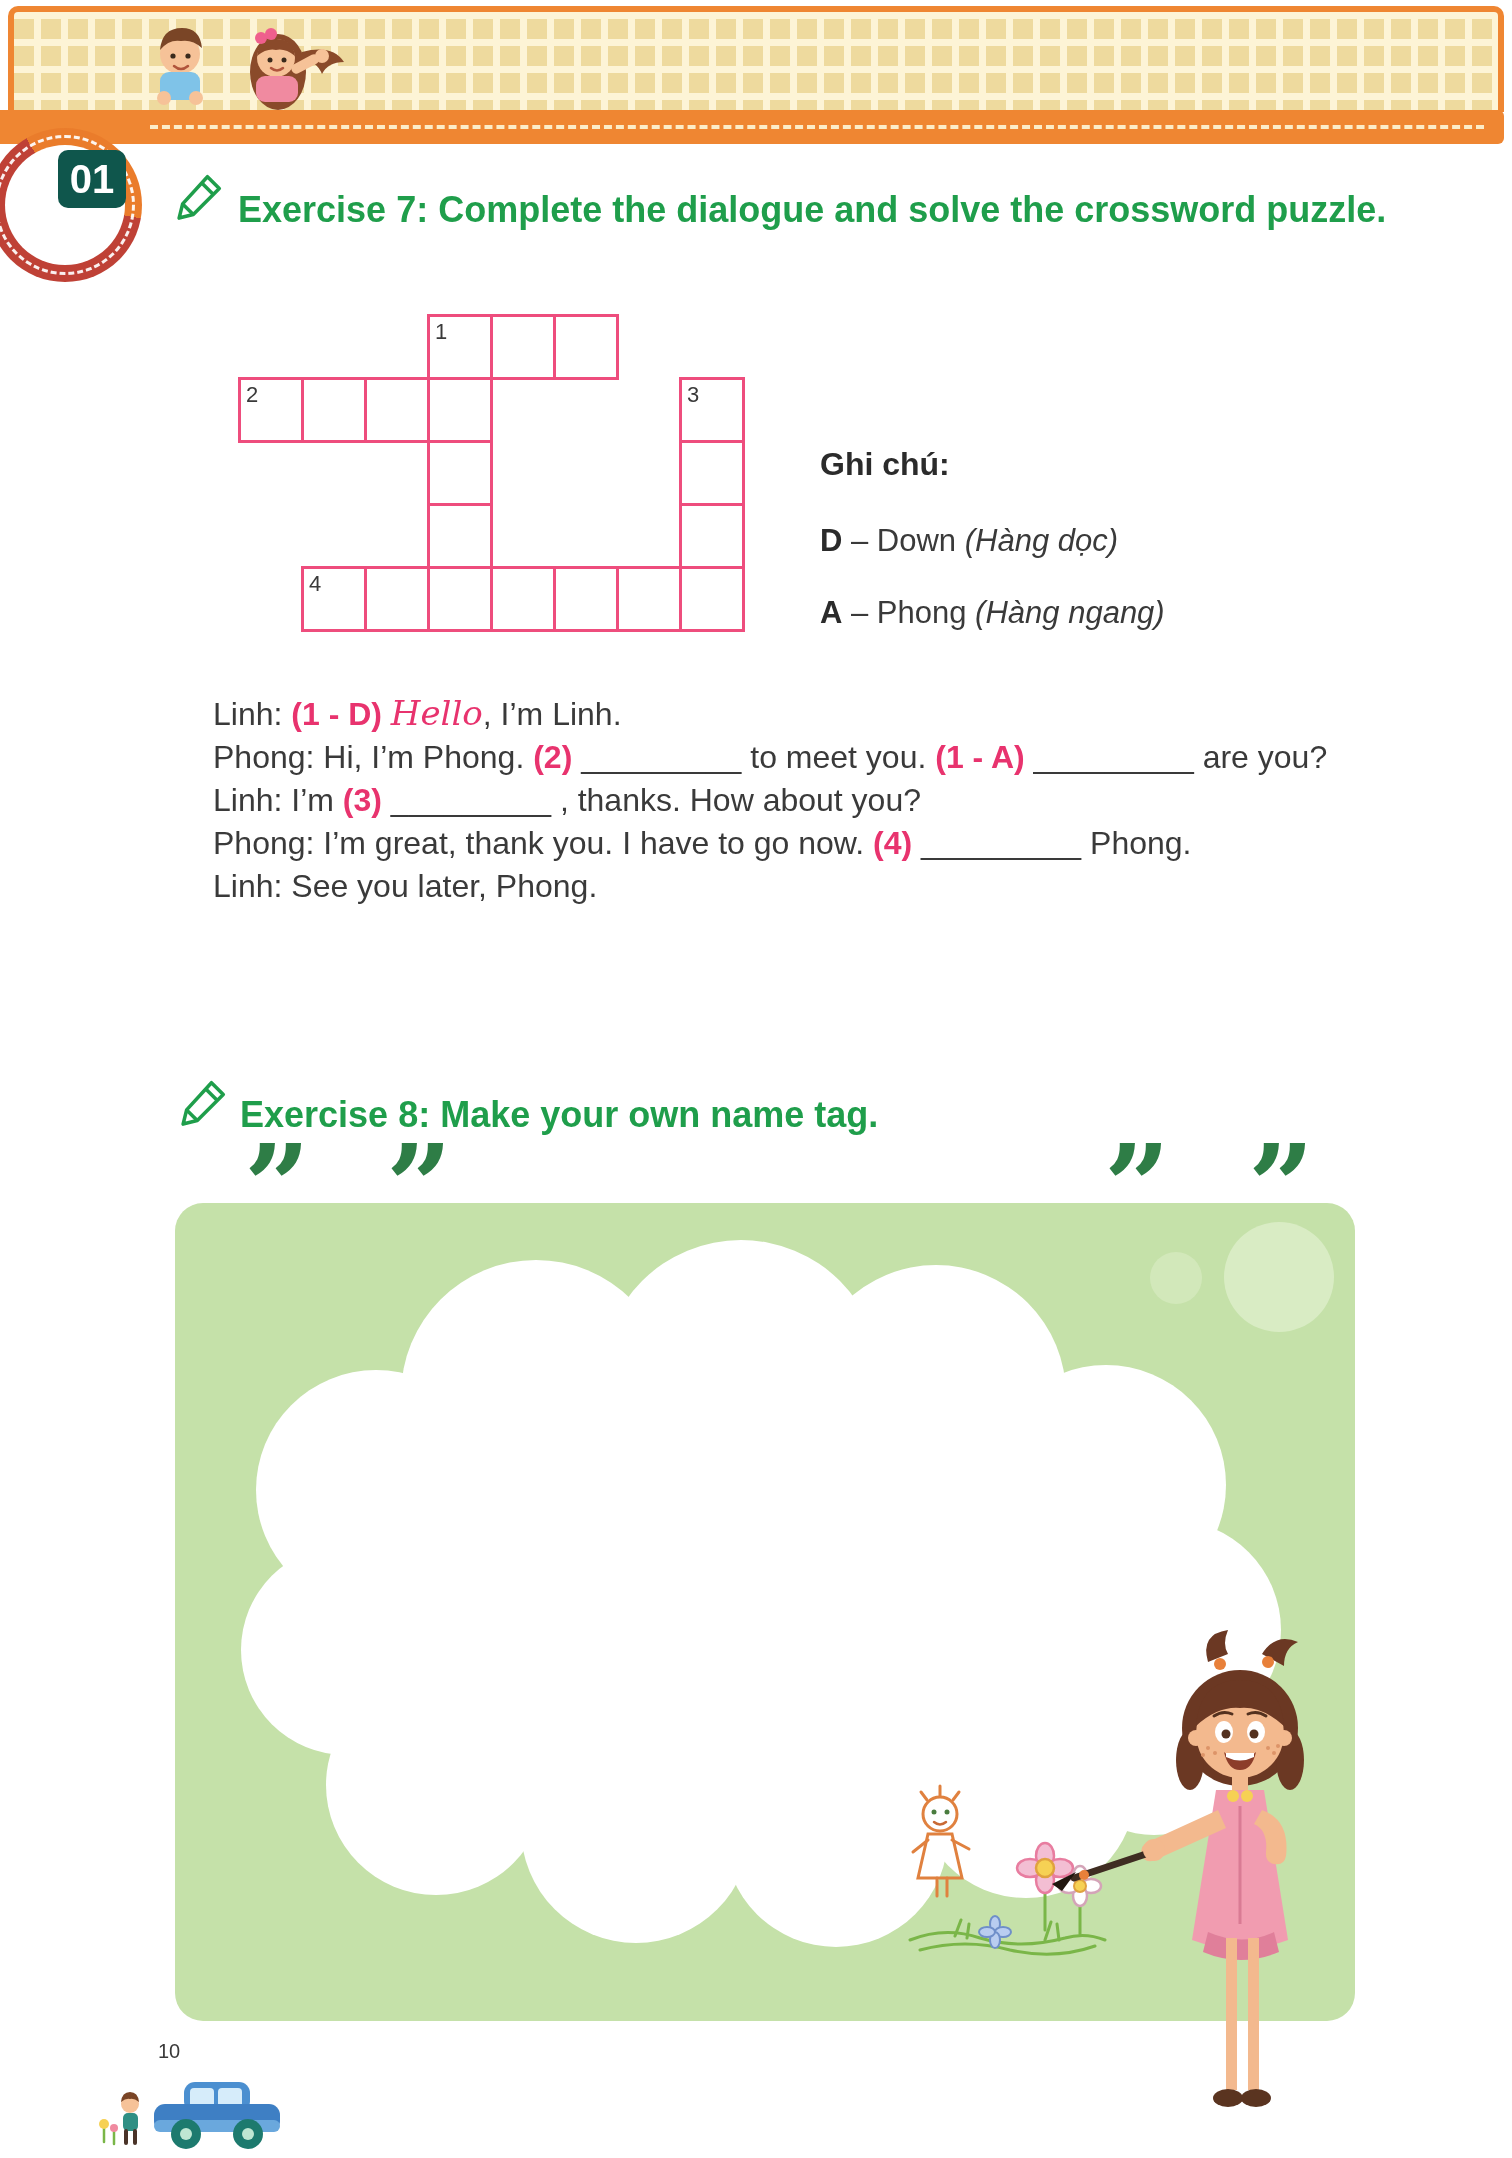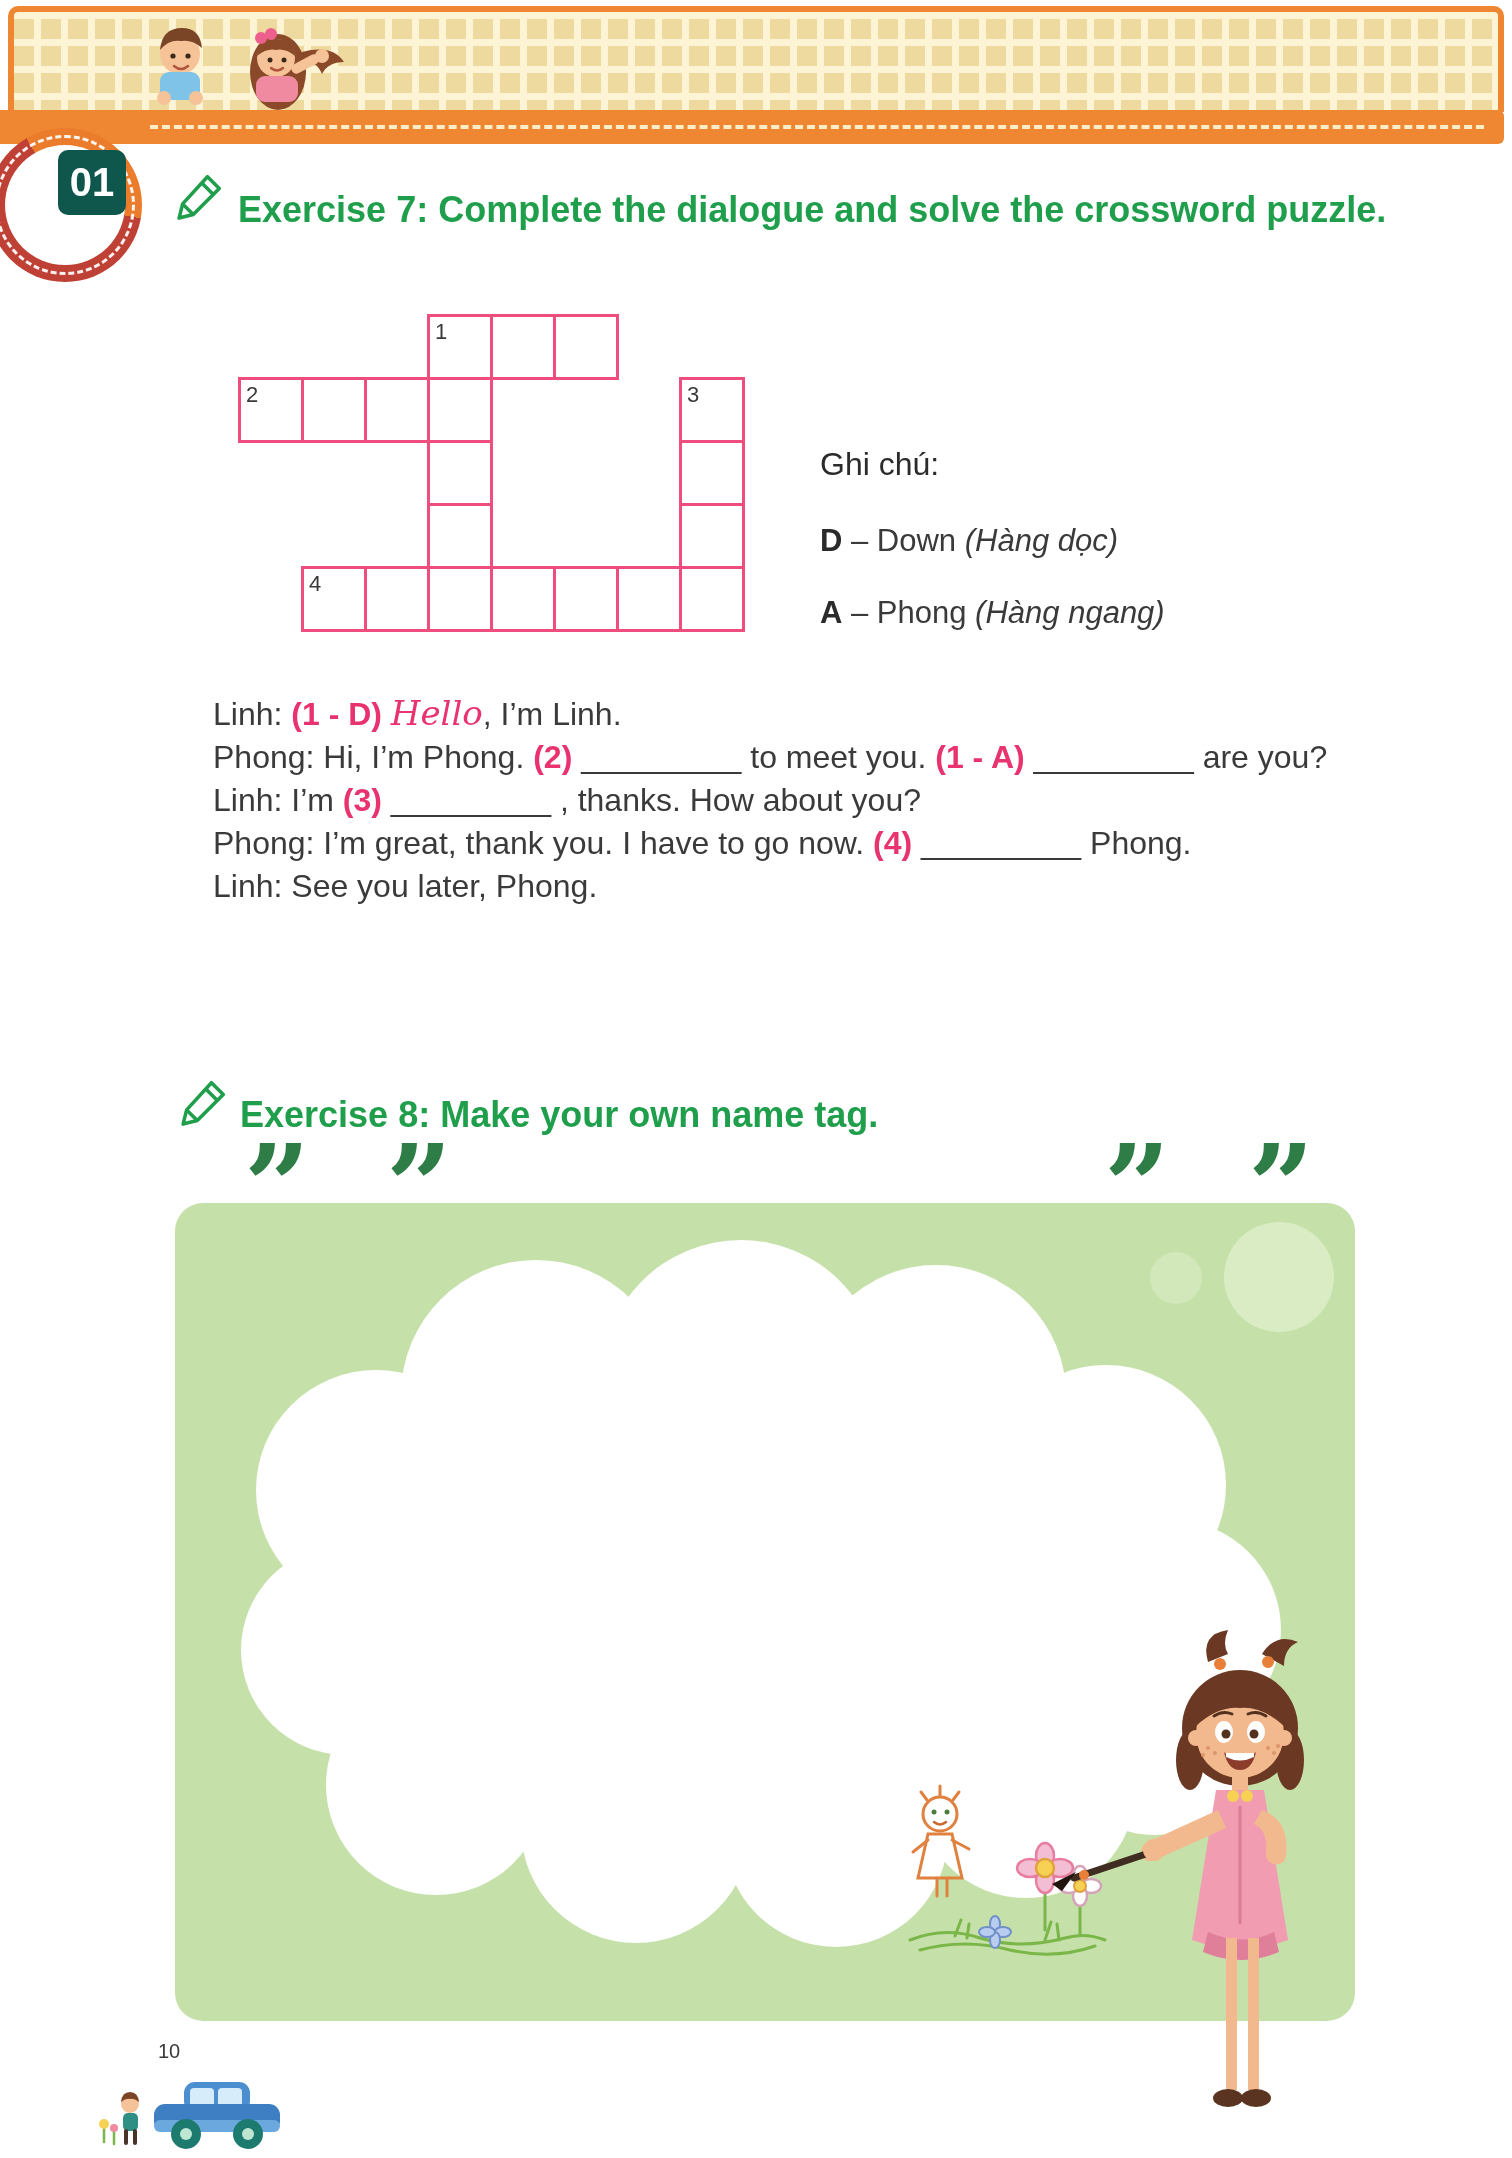--- a/index.html
+++ b/index.html
@@ -26,21 +26,21 @@
 
   
   .day-ring {
     position:absolute; left:-12px; top:128px; width:154px; height:154px; border-radius:50%;
     background:conic-gradient(from -30deg, #ea7c2b 0 130deg, #bf4136 130deg 360deg); z-index:6;
   }
   .day-ring::before { content:""; position:absolute; inset:17px; background:#ffffff; border-radius:50%; }
   .day-ring::after  { content:""; position:absolute; inset:7px; border:3px dashed rgba(255,255,255,.92); border-radius:50%; }
   .day-label { position:absolute; left:16px; top:44px; transform:rotate(-42deg); color:#fff; font-weight:bold; font-style:italic; font-size:24px; z-index:2; }
   .day-number {
-    position:absolute; left:58px; top:150px; width:68px; height:65px; background:#0f564c; color:#fff;
+    position:absolute; left:58px; top:150px; width:68px; height:58px; background:#0f564c; color:#fff;
     font-weight:bold; font-size:40px; display:flex; align-items:center; justify-content:center;
     border-radius:10px; z-index:7;
   }
 
   
   .pencil-icon { position:absolute; z-index:2; }
   .pencil-ex7 { left:172px; top:172px; }
   .pencil-ex8 { left:176px; top:1078px; }
   .ex-title { position:absolute; font-weight:bold; color:#1f9e4b; }
   .title-ex7 { left:238px; top:184px; width:1180px; font-size:36px; line-height:1.45; }
@@ -48,21 +48,21 @@
 
   
   .crossword { position:absolute; left:238px; top:314px; width:512px; height:322px; }
   .cw-cell {
     position:absolute; width:66px; height:66px; border:3px solid #ee4d7d; background:#fff;
   }
   .cw-num { position:absolute; left:5px; top:2px; font-size:22px; color:#3a3a3a; }
 
   
   .legend { position:absolute; left:820px; top:446px; }
-  .legend-heading { font-size:32px; font-weight:normal; color:#2b2b2b; margin-bottom:40px; }
+  .legend-heading { font-size:32px; font-weight:bold; color:#2b2b2b; margin-bottom:40px; }
   .legend-line { font-size:31px; color:#3a3a3a; margin-bottom:36px; white-space:nowrap; }
   .legend-key { font-weight:bold; color:#2b2b2b; }
   .legend-vi { font-style:italic;margin-top:12px; }
 
   
   .dialogue { position:absolute; left:213px; top:692px; }
   .dialogue-line { white-space:nowrap; font-size:32px; color:#3a3a3a; line-height:43px; }
   .seg-pink { color:#e8336e; font-weight:bold; }
   .seg-script { color:#e8336e; font-style:italic; font-family:"DejaVu Serif", serif; font-size:34px; }
 

